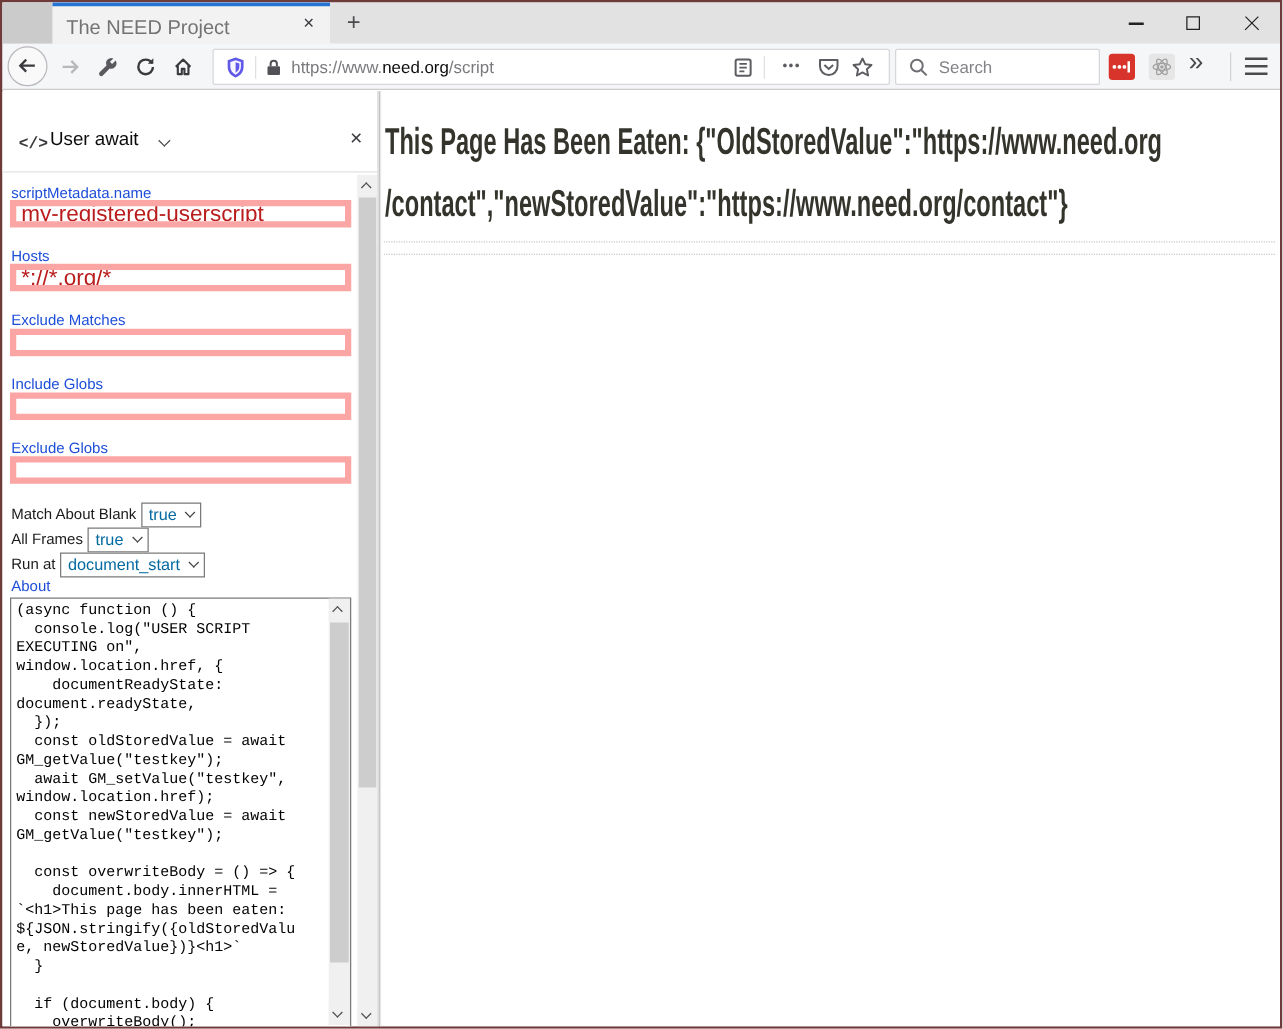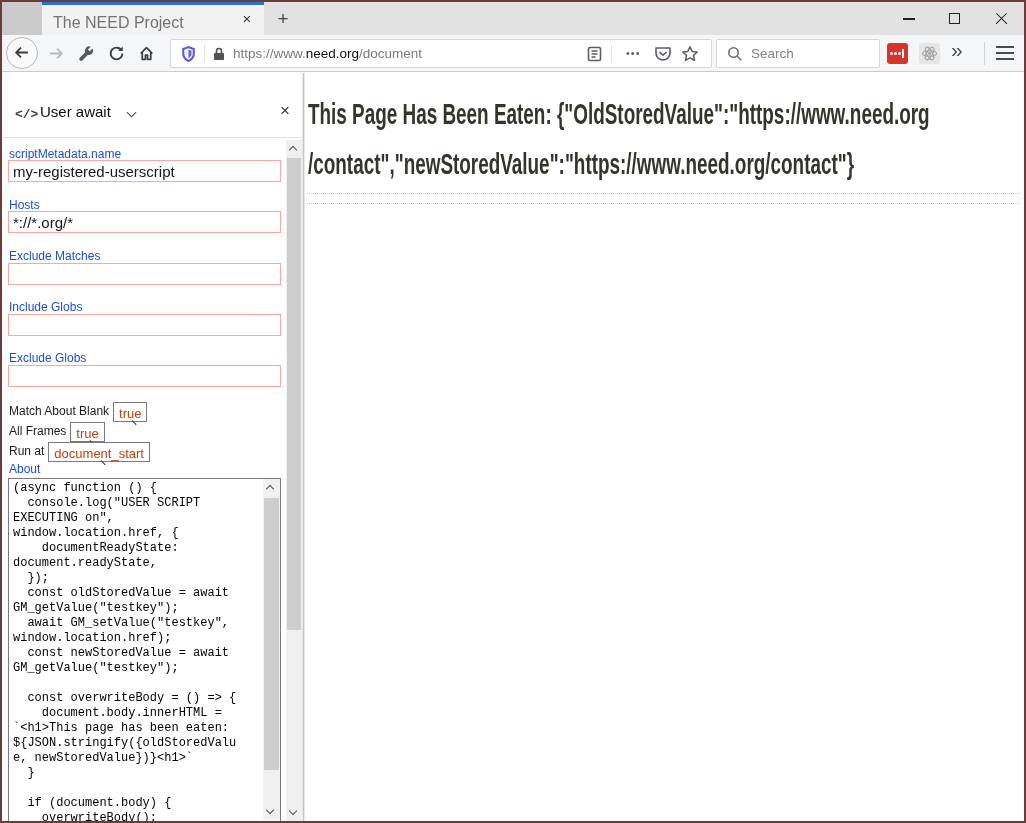--- a/index.html
+++ b/index.html
@@ -47,23 +47,23 @@
   .main { position:absolute; left:0; top:71px; right:0; bottom:0; }
   .sidebar { position:absolute; left:0; top:0; width:300px; height:100%; background:#fff; overflow:hidden; }
   .sb-header { position:absolute; left:0; top:0; right:0; height:65px; background:#fff; border-bottom:1px solid #e2e2e2; }
   .sb-code-icon { position:absolute; left:13px; top:34px; font-family:"Liberation Mono",monospace; font-size:13px; font-weight:bold; color:#3b3b3f; }
   .sb-title { position:absolute; left:38px; top:30px; font-size:15px; color:#0c0c0d; }
   .chev { display:inline-block; width:7px; height:7px; border-right:1.6px solid #4a4a4f; border-bottom:1.6px solid #4a4a4f; transform:rotate(45deg); }
   .sb-title-chev { position:absolute; left:126px; top:36px; }
   .sb-close { position:absolute; right:12px; top:28px; font-size:17px; color:#3b3b3f; }
   .sb-body { position:absolute; left:0; top:66px; right:0; bottom:0; font-size:12px; color:#1b1b1b; }
   .fld-label { position:absolute; left:7px; font-size:12px; color:#1d4ed8; }
-  .fld-input { position:absolute; left:6px; width:273px; height:22px; border:1px solid #fca5a5; background:#fff; font-size:15px; color:#0f172a; padding:0 4px; font-family:"Liberation Sans",sans-serif; outline:none; }
+  .fld-input { position:absolute; left:6px; width:273px; height:22px; border:5px solid #fca5a5; background:#fff; font-size:18px; color:#b91c1c; padding:0 4px; font-family:"Liberation Sans",sans-serif; outline:none; }
   .sel-row { position:absolute; left:7px; height:22px; line-height:22px; font-size:12px; color:#1b1b1b; white-space:nowrap; }
-  .fake-select { display:inline-flex; align-items:center; height:20px; border:1px solid #7a7a7a; background:#fff; padding:0 5px; margin-left:4px; font-size:13px; color:#c2410c; vertical-align:middle;flex-direction:column; }
+  .fake-select { display:inline-flex; align-items:center; height:20px; border:1px solid #7a7a7a; background:#fff; padding:0 5px; margin-left:4px; font-size:13px; color:#0369a1; vertical-align:middle; }
   .fake-select .chev { width:6px; height:6px; margin-left:8px; margin-top:-3px; border-color:#444; }
   .code-area { position:absolute; left:6px; top:339px; width:273px; height:352px; border:1px solid #7a7a7a; background:#fff;
     font-family:"Liberation Mono",monospace; font-size:12px; line-height:15px; color:#000;
     padding:2px 20px 2px 4px; white-space:pre; overflow:hidden; resize:none; outline:none; }
 
   
   .vscroll { position:absolute; background:#f0f0f0; }
   .scroll-arrow { position:absolute; left:0; width:100%; height:17px; background:#f0f0f0; }
   .scroll-arrow .chev { border-color:#505050; width:6px; height:6px; position:absolute; left:4px; }
   .chev-up { transform:rotate(-135deg); top:7px; }
@@ -132,21 +132,21 @@
       <svg style="position:absolute;left:9px;top:5px" width="17" height="18" viewBox="0 0 16 17">
         <path d="M8 1 L14 3 V8 C14 12 11.5 14.8 8 16 C4.5 14.8 2 12 2 8 V3 Z" fill="#6058e8"></path>
         <path d="M8 3 L12 4.4 V8 C12 10.8 10.4 12.9 8 13.9 C5.6 12.9 4 10.8 4 8 V4.4 Z" fill="#f5f5ff"></path>
         <path d="M8 4.5 L10.8 5.5 V8 C10.8 10 9.6 11.6 8 12.4 Z" fill="#6058e8"></path>
       </svg>
       <div class="urlbar-sep" style="left:33px"></div>
       <svg style="position:absolute;left:41px;top:7px" width="14" height="14" viewBox="0 0 14 14">
         <rect x="2" y="6" width="10" height="7" rx="1" fill="#515156"></rect>
         <path d="M4.5 6 V4 a2.5 2.5 0 0 1 5 0 V6" stroke="#515156" stroke-width="1.6" fill="none"></path>
       </svg>
-      <div class="url-text"><span class="url-dim">https://www.</span><span class="url-domain">need.org</span><span class="url-dim">/document</span></div>
+      <div class="url-text"><span class="url-dim">https://www.</span><span class="url-domain">need.org</span><span class="url-dim">/script</span></div>
 
       <svg style="position:absolute;left:416px;top:6px" width="15" height="16" viewBox="0 0 15 16">
         <rect x="1.5" y="1.5" width="12" height="13" rx="1.5" stroke="#5c5c61" stroke-width="1.6" fill="none"></rect>
         <path d="M4.5 5h6 M4.5 8h6 M4.5 11h4" stroke="#5c5c61" stroke-width="1.4"></path>
       </svg>
       <div class="urlbar-sep" style="left:440px"></div>
       <div class="dots">•••</div>
       <svg style="position:absolute;left:483px;top:5px" width="18" height="18" viewBox="0 0 18 18">
         <path d="M2 3 h14 v5 a7 7 0 0 1 -14 0 Z" stroke="#5c5c61" stroke-width="1.6" fill="none" stroke-linejoin="round"></path>
         <path d="M5.5 7 L9 10.2 L12.5 7" stroke="#5c5c61" stroke-width="1.6" fill="none"></path>

